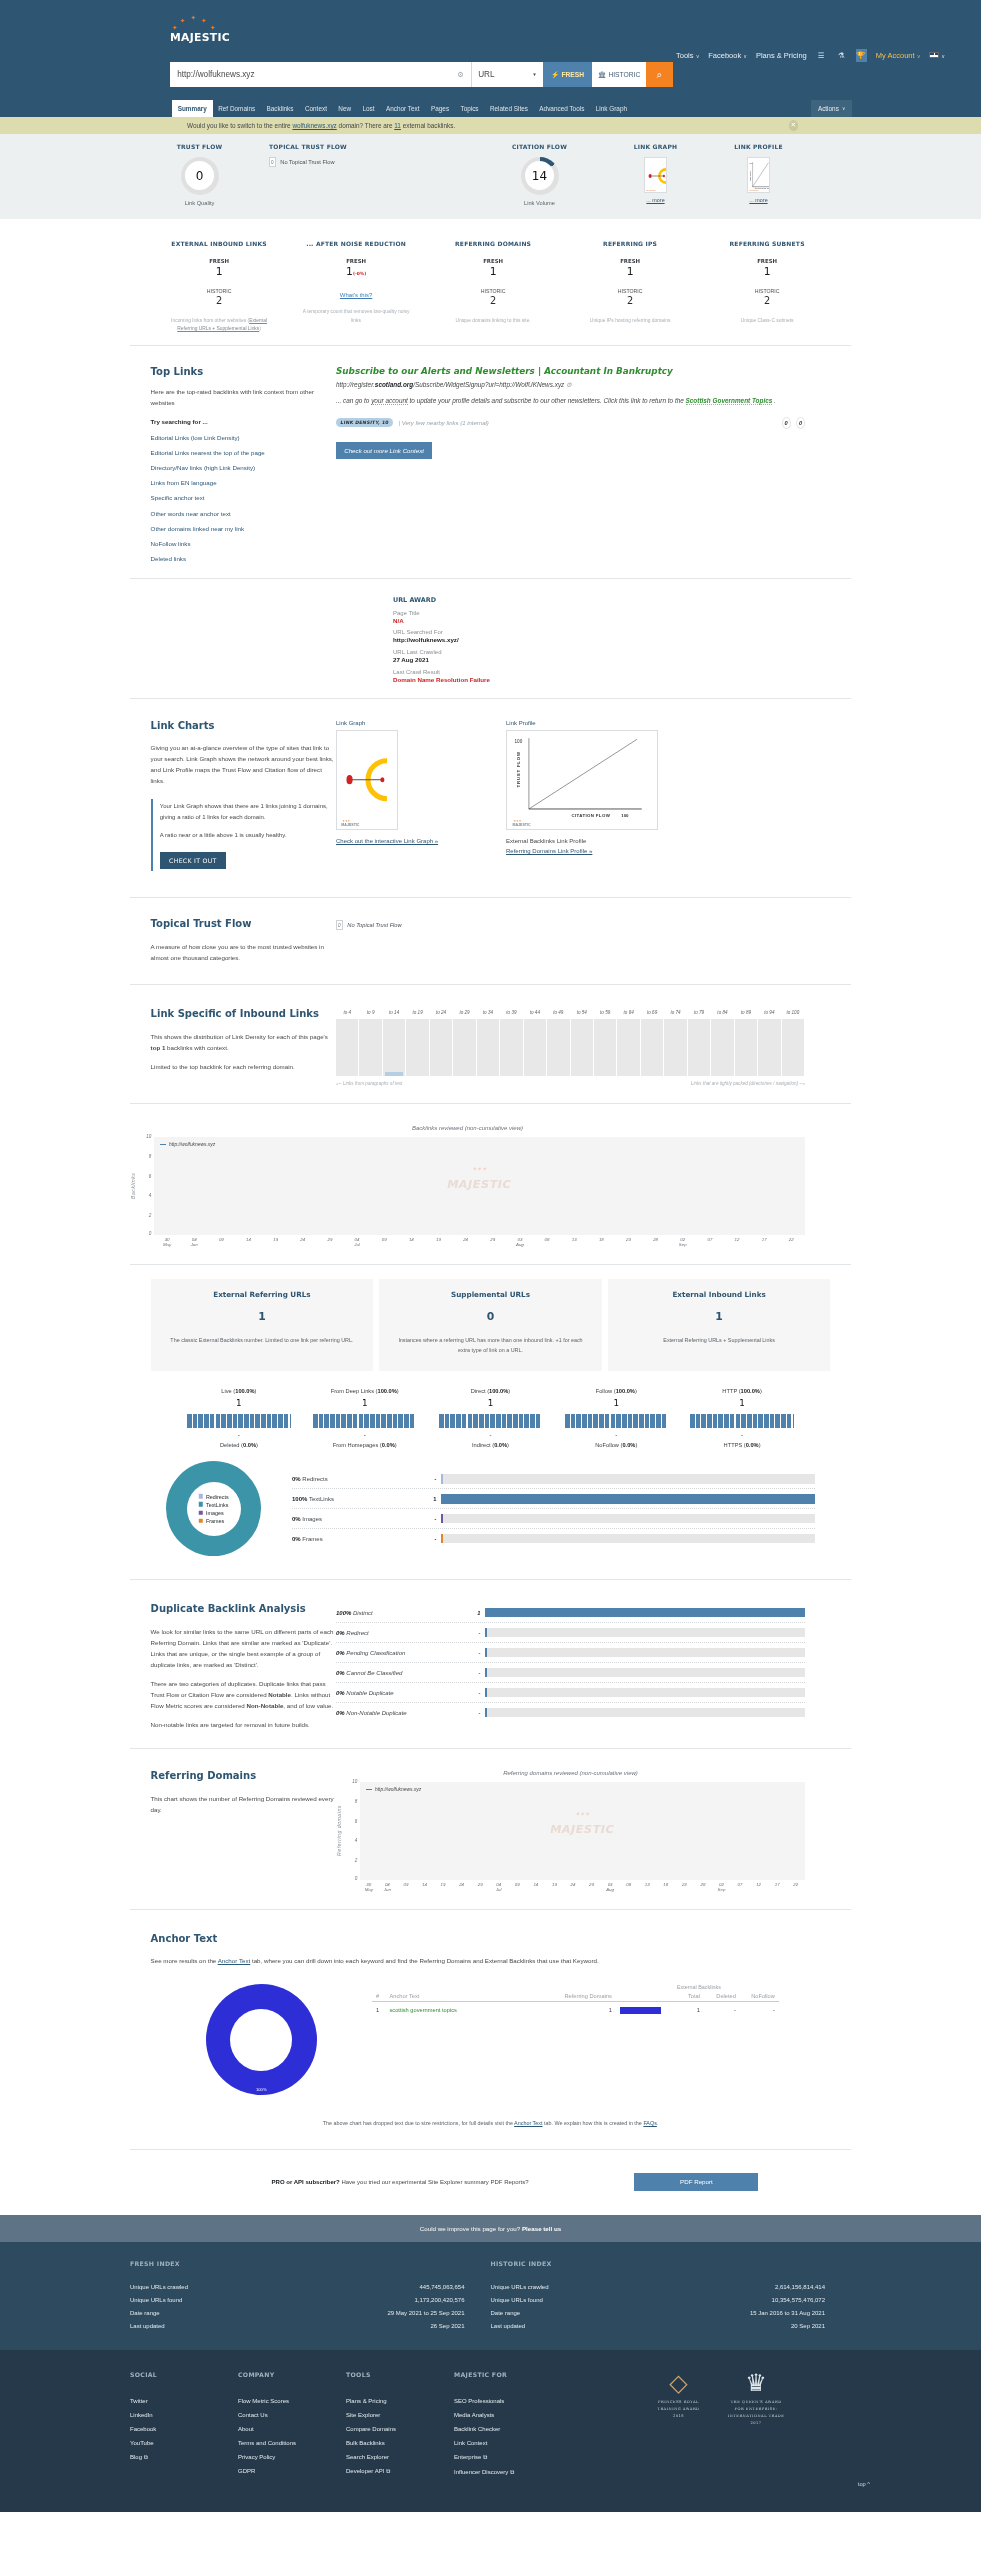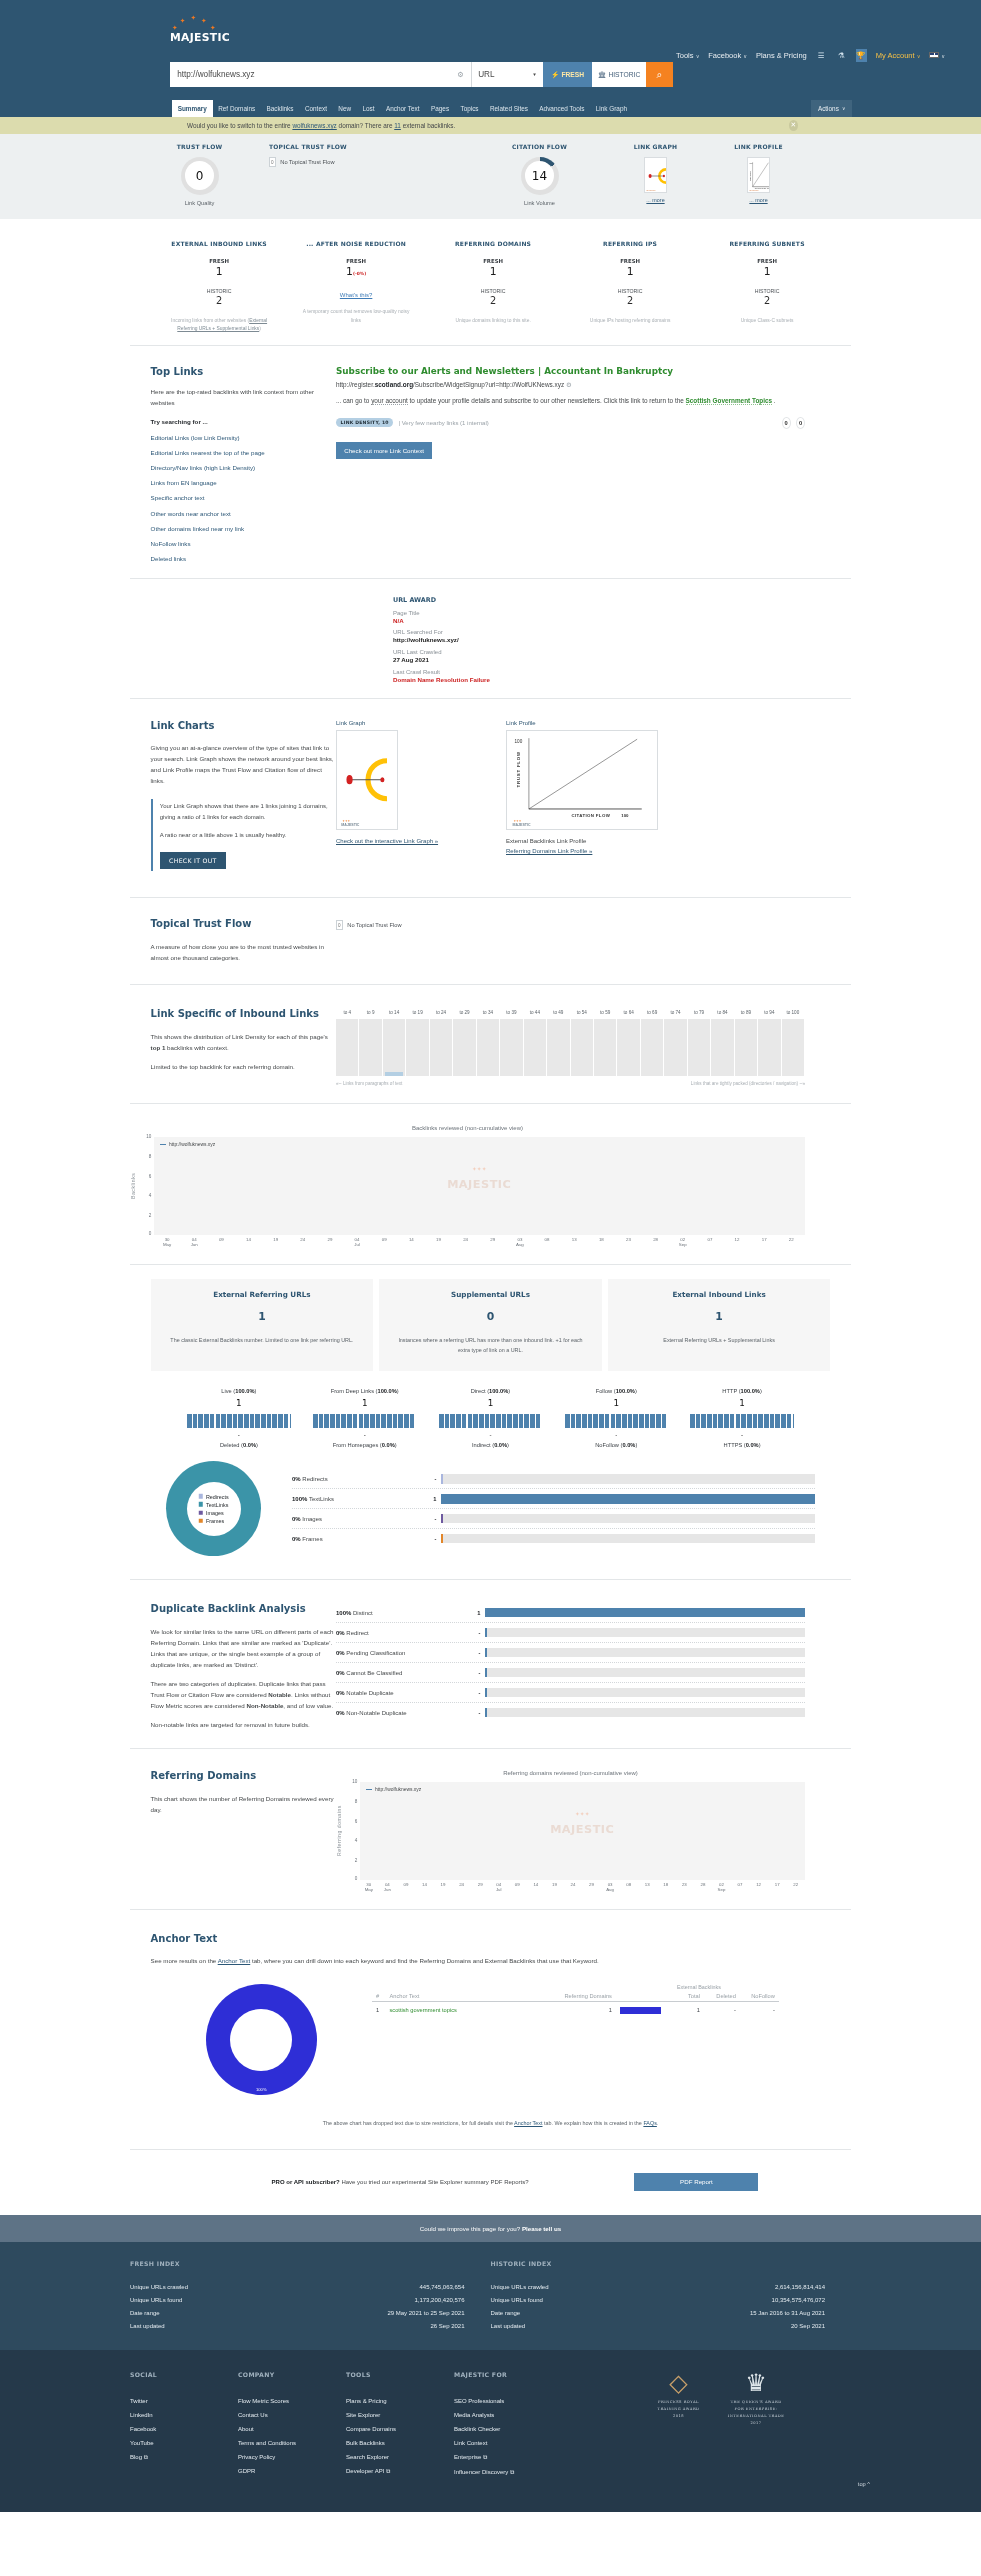--- a/index.html
+++ b/index.html
@@ -111,21 +111,21 @@
   .scol .lab2 { font-size:5.2px; color:#4a4f54; margin-top:9.8px; }
   .scol .big2 { font-size:9.8px; color:#2b2b2b; margin-top:1px; font-family:"DejaVu Sans", sans-serif; }
   .scol .desc { font-size:4.9px; color:#a9afb4; margin-top:10.3px; line-height:1.8; padding:0 12.4px; }
   .scol .desc a { color:#7d8a93; text-decoration:underline; }
   .whatsthis { font-size:6px; color:#3e7bb6; text-decoration:underline; margin-top:13.4px;
                display:inline-block; }
 
   
   .twocol { display:flex; padding:15.5px 0 15.5px 0; }
   .lcol { width:206px; padding-left:20.6px; }
-  .rcol { flex:1; }
+  .rcol { flex:1;font-style:italic; }
 
   
   .tl-item { font-size:6.2px; color:#2c5777; margin-top:8.2px; }
   .tl-strong { font-size:6.2px; color:#25292d; font-weight:bold; margin-top:9.3px; }
 
   .sub-title { font-size:8.8px; color:#2f8c2f; font-weight:bold;
                font-family:"DejaVu Sans", sans-serif; }
   .sub-url { font-size:6.4px; color:#45484a; margin-top:5.2px; }
   .sub-url b { color:#22262a; }
   .sub-snip { font-size:6.4px; color:#45484a; margin-top:7.2px; line-height:1.7; }

